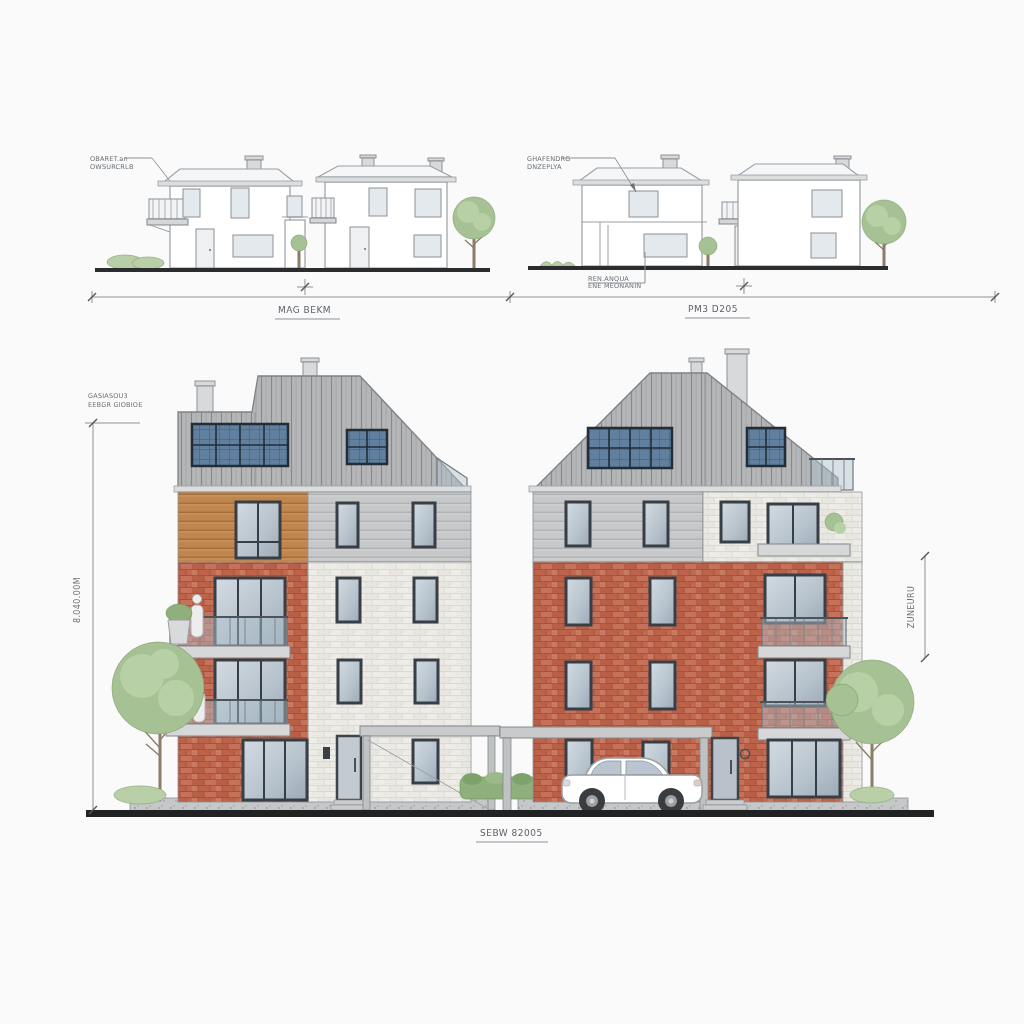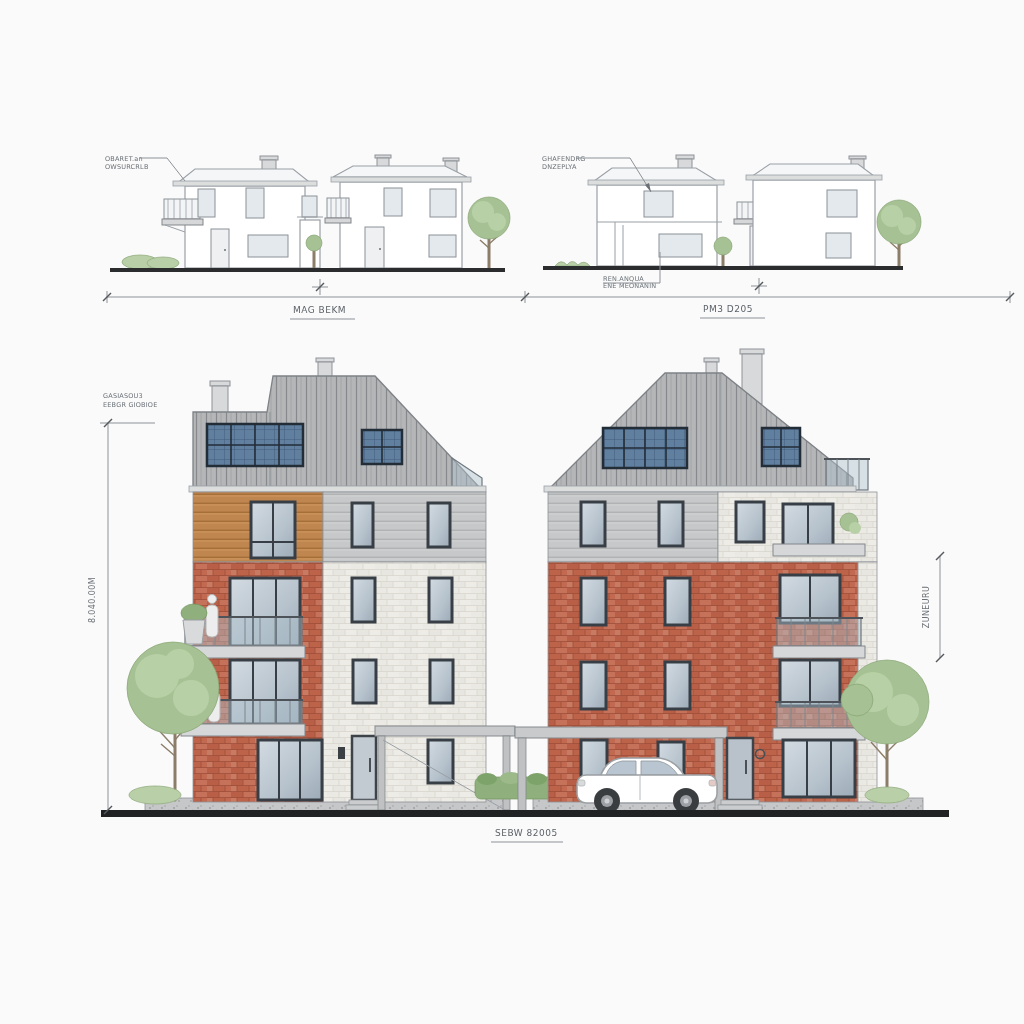--- a/index.html
+++ b/index.html
@@ -1,16 +1,16 @@
 <!DOCTYPE html>
 <html><head>
 <meta charset="utf-8">
 <style>
   html,body{margin:0;padding:0;background:#fafafa;width:1024px;height:1024px;overflow:hidden;}
-  #sheet{position:absolute;left:0;top:0;width:960px;height:1024px;padding-left:15px;}
+  #sheet{position:absolute;left:0;top:0;width:960px;height:1024px;}
   svg{display:block;}
   .thin{stroke:#9aa0a6;stroke-width:1;fill:none;}
   .wall{fill:#ffffff;stroke:#9aa0a6;stroke-width:1.2;}
   .roofS{fill:#f5f6f7;stroke:#9aa0a6;stroke-width:1.1;}
   .winS{fill:#e4e9ed;stroke:#8b9197;stroke-width:1;}
   .doorS{fill:#eef0f2;stroke:#8b9197;stroke-width:1;}
   .winM{fill:url(#gGlass);stroke:#383e45;stroke-width:3;}
   .paneLn{stroke:#383e45;stroke-width:2;fill:none;}
   .slab{fill:#d6d7d8;stroke:#82868a;stroke-width:1;}
   .railGlass{fill:rgba(173,192,205,0.45);stroke:#6e777e;stroke-width:1.2;}

